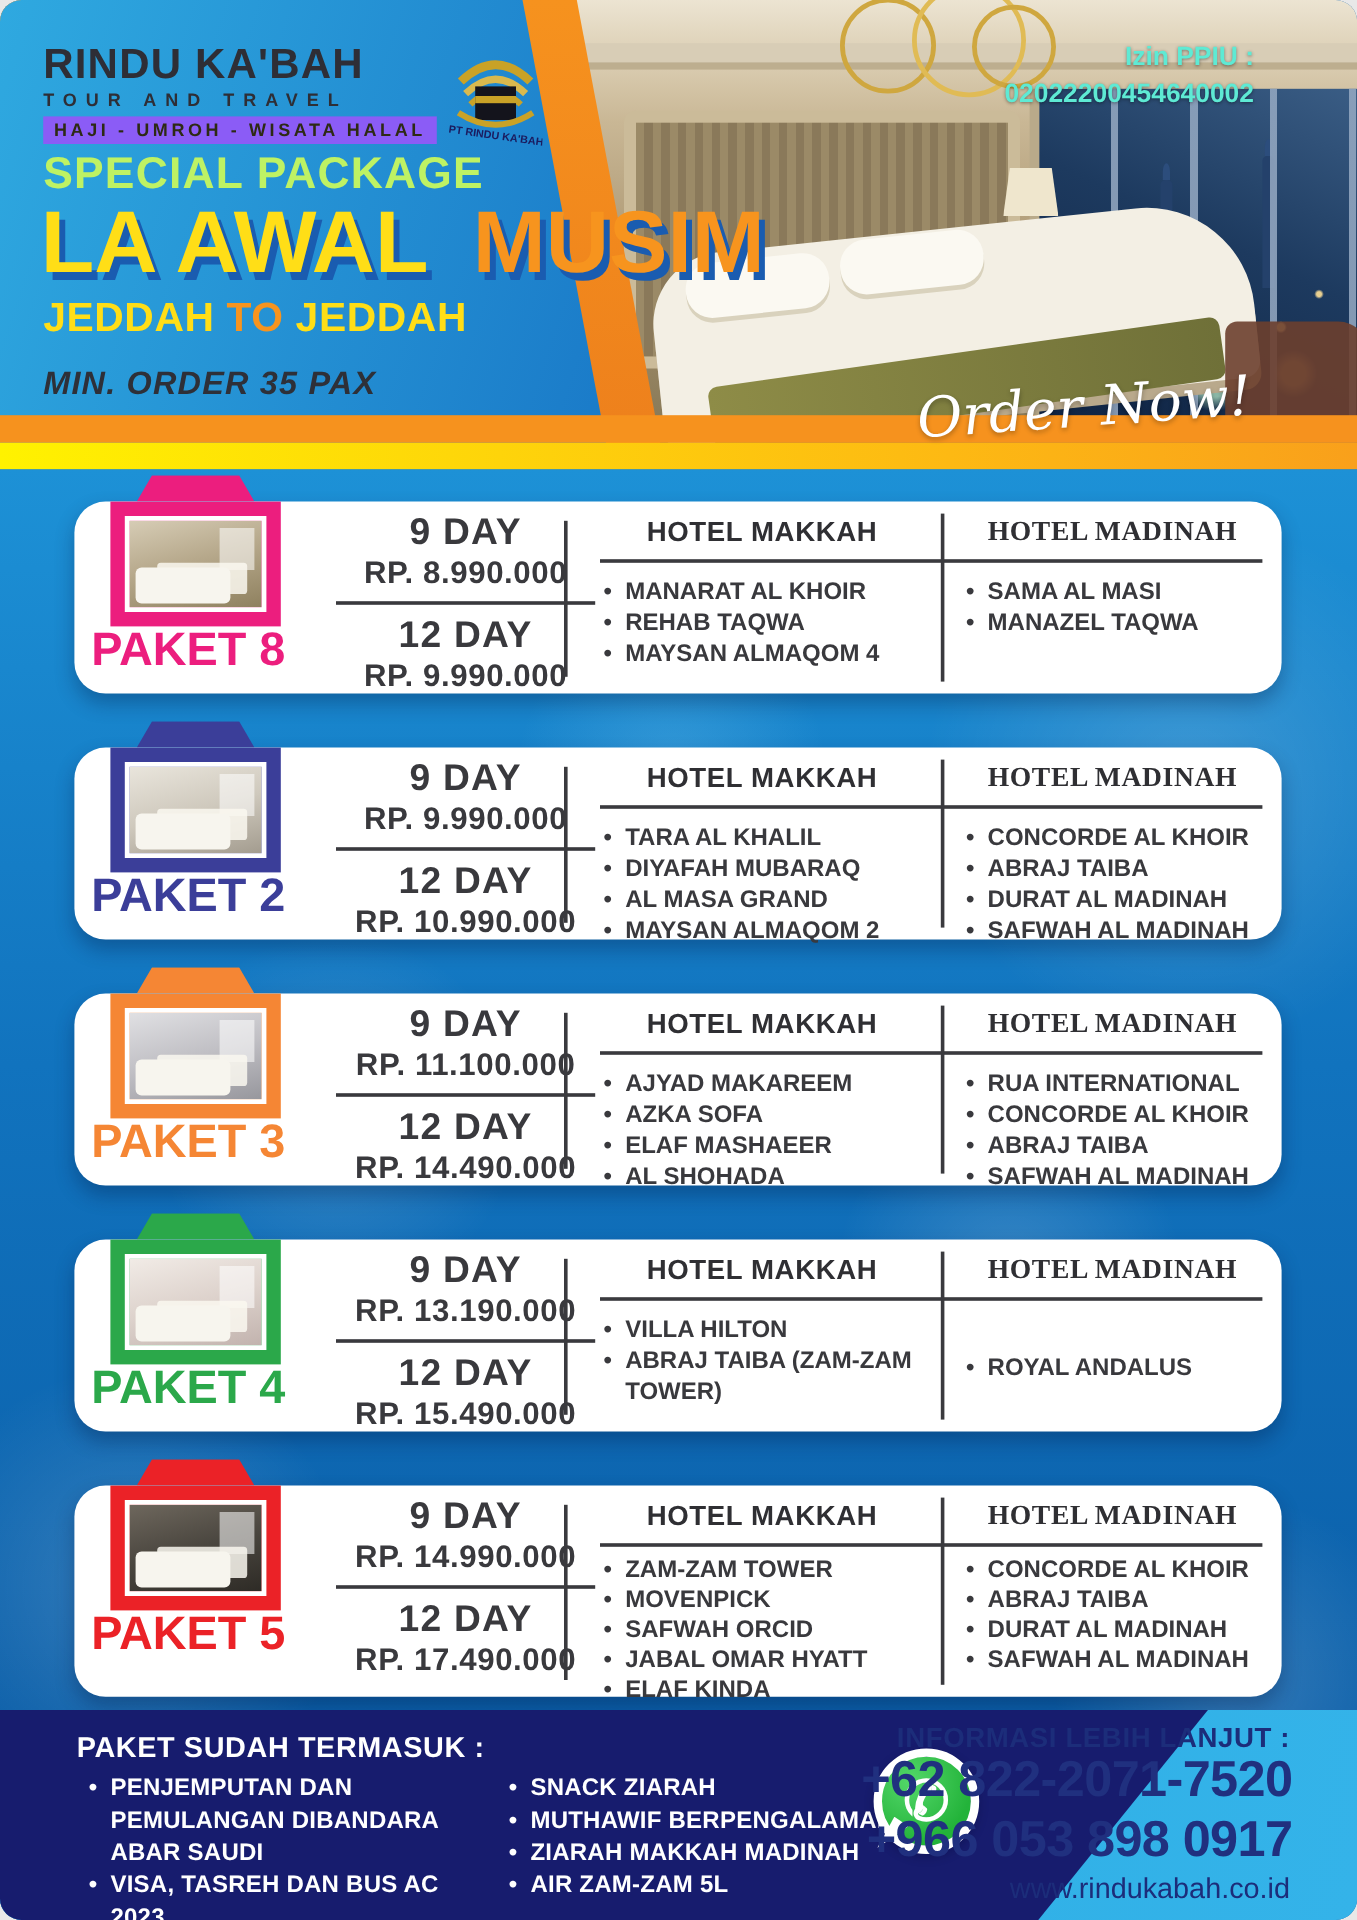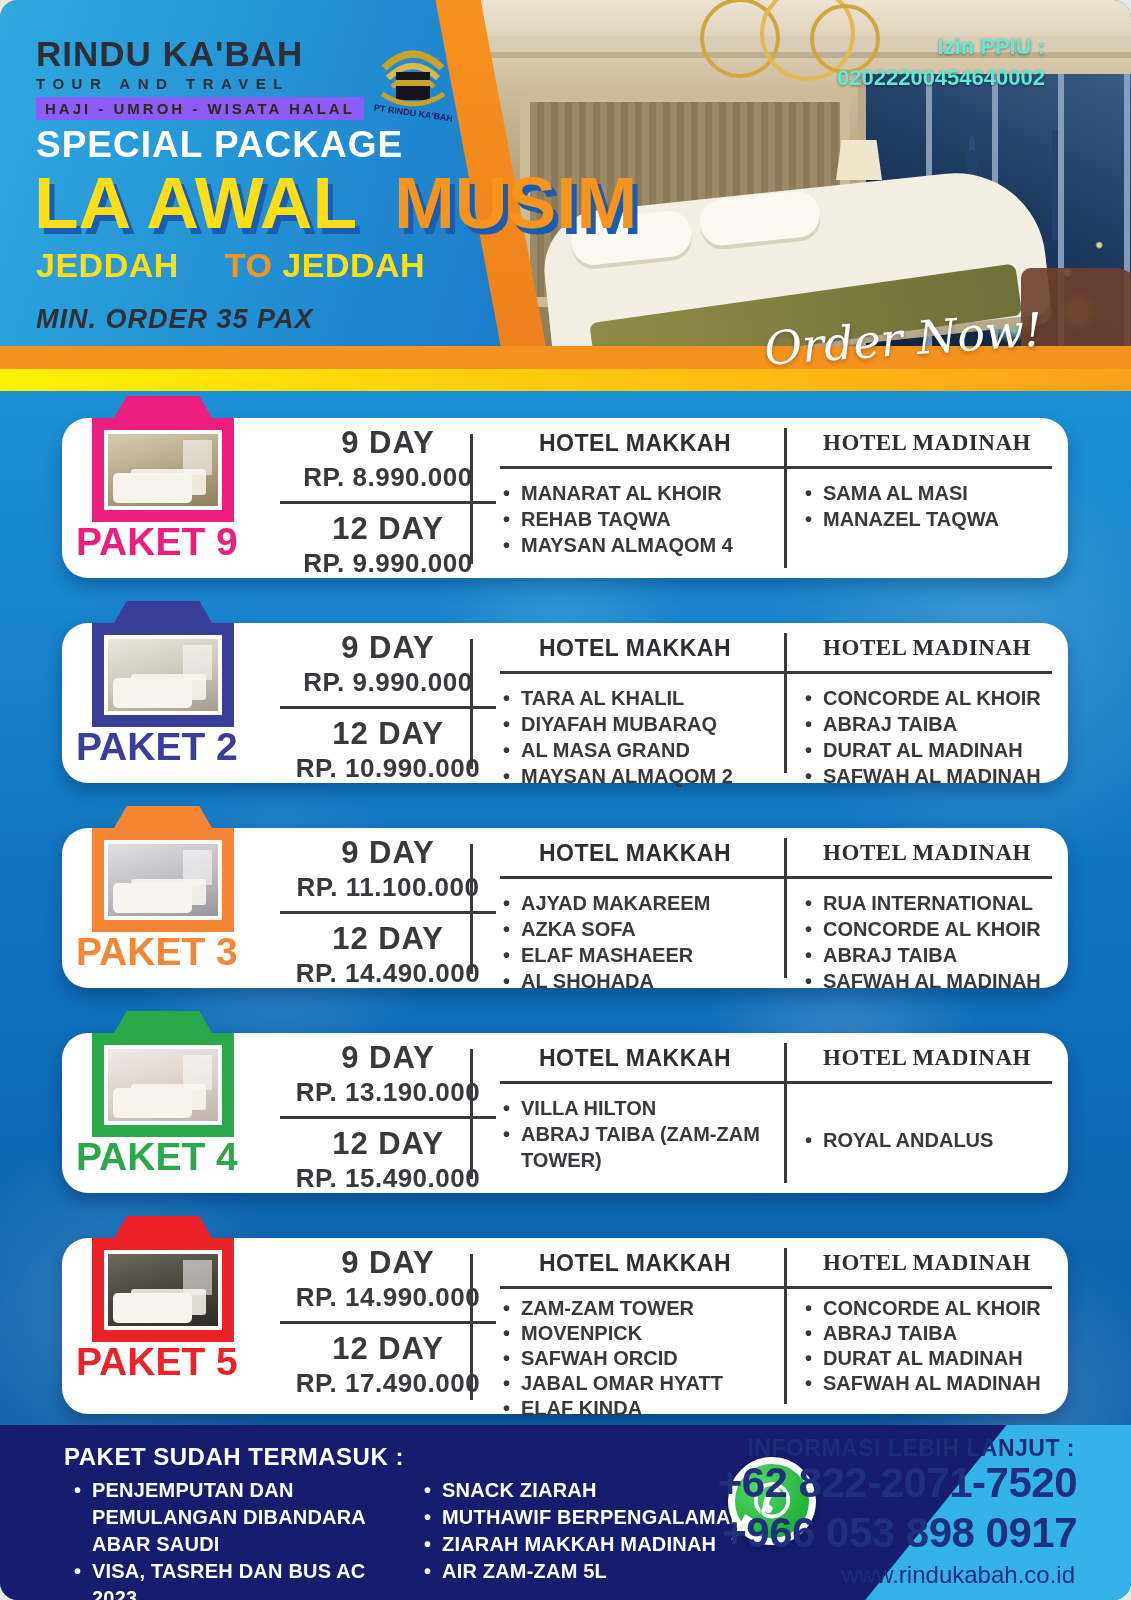--- a/index.html
+++ b/index.html
@@ -63,26 +63,26 @@
   
   .logo{position:absolute;left:36px;top:36px;z-index:5;display:flex;align-items:flex-start;}
   .logo-text{display:flex;flex-direction:column;}
   .logo-brand{font-size:35px;font-weight:700;color:#2E2E36;letter-spacing:1px;line-height:1;}
   .logo-tag{font-size:15px;font-weight:700;color:#2E2E36;letter-spacing:7.5px;margin-top:4px;}
   .logo-bar{margin-top:5px;background:#8b5cf6;color:#2d2a14;font-size:15px;font-weight:700;
         letter-spacing:3px;padding:3px 9px;width:max-content;}
   .logo-badge{margin-left:10px;margin-top:-2px;}
   .izin{position:absolute;right:86px;top:32px;z-index:5;text-align:right;color:#5eead4;
         font-size:22px;font-weight:700;line-height:1.4;text-shadow:0 1px 3px rgba(0,0,0,.45);}
-  .subtitle{position:absolute;left:36px;top:124px;z-index:5;color:#ffffff;font-size:37px;font-weight:700;letter-spacing:1px;}
+  .subtitle{position:absolute;left:36px;top:124px;z-index:5;color:#bef264;font-size:37px;font-weight:700;letter-spacing:1px;}
   .title{position:absolute;left:34px;top:166px;z-index:5;font-size:73px;font-weight:700;letter-spacing:0;line-height:1;white-space:nowrap;}
   .title .t1{color:var(--title-yellow,#FFDE17);text-shadow:5px 6px 0 #1A5CB0;}
   .title .t2{color:var(--title-orange,#F7941E);margin-left:18px;text-shadow:5px 6px 0 #1A5CB0;}
   .route{position:absolute;left:36px;top:246px;z-index:5;font-size:34px;font-weight:700;letter-spacing:.5px;}
-  .route .r-y{color:var(--title-yellow,#FFDE17);} .route .r-o{color:var(--title-orange,#F47B20);margin-left:36px;}
+  .route .r-y{color:var(--title-yellow,#FFDE17);} .route .r-o{color:var(--title-orange,#F47B20);}
   .minorder{position:absolute;left:36px;top:304px;z-index:5;font-size:27px;font-weight:700;font-style:italic;
         color:#2E3038;letter-spacing:1px;}
   .ordernow{position:absolute;right:88px;top:312px;z-index:5;color:#fff;
         font-family:"DejaVu Serif",serif;font-style:italic;font-size:46px;transform:rotate(-4deg);
         text-shadow:0 2px 4px rgba(0,0,0,.3);}
 
   
   .main{position:absolute;left:0;top:391px;width:1131px;height:1034px;
         background:linear-gradient(180deg,#1D91D6 0%,#1173BE 48%,#0B5FA9 100%);overflow:hidden;}
   .bk{position:absolute;border-radius:50%;background:radial-gradient(circle,rgba(255,255,255,.16) 0%,rgba(255,255,255,0) 68%);}
@@ -229,21 +229,21 @@
       <div class="bk bk6"></div>
   </div>
   <div>
     <div class="card" style="--accent: #EC1E7E; top: 418px;">
       <div class="pkg-frame">
         <div class="pkg-tab"></div>
         <div class="pkg-square">
           <div class="thumb thumb-0"></div>
         </div>
       </div>
-      <div class="pkg-name">PAKET 9</div>
+      <div class="pkg-name">PAKET 8</div>
       <div class="price">
         <div class="day">9 DAY</div>
         <div class="amt">RP. 8.990.000</div>
         <div class="pdiv"></div>
         <div class="day">12 DAY</div>
         <div class="amt">RP. 9.990.000</div>
       </div>
       <div class="vdiv1"></div>
       <div class="hotels">
         <div class="col-h mak-h">HOTEL MAKKAH</div>

